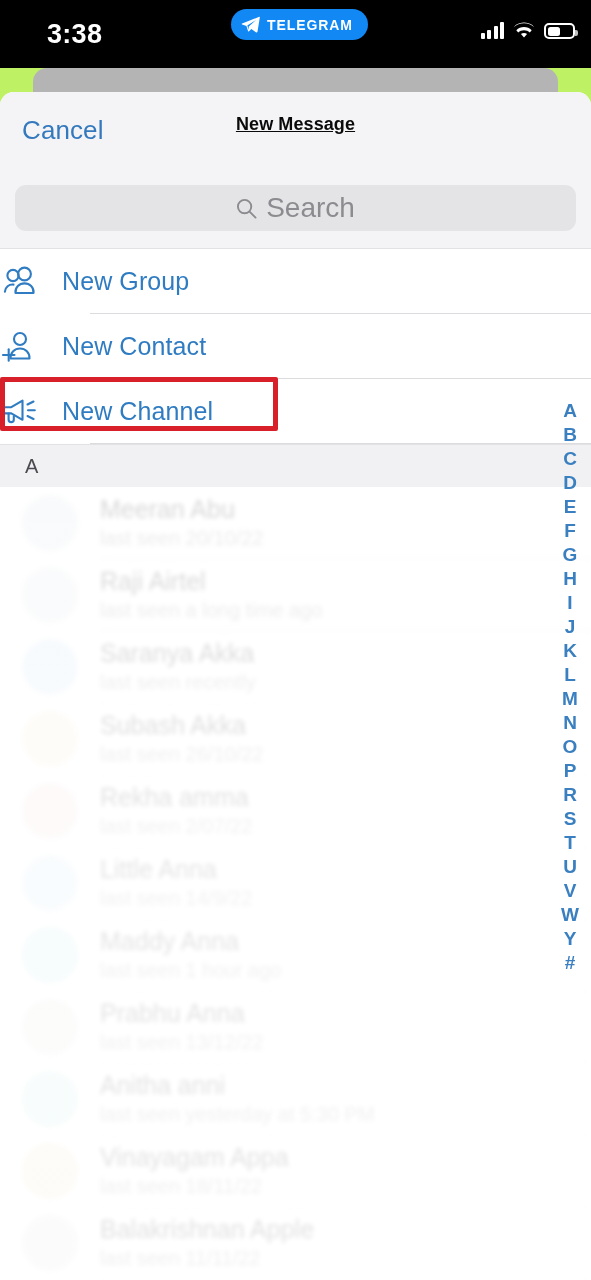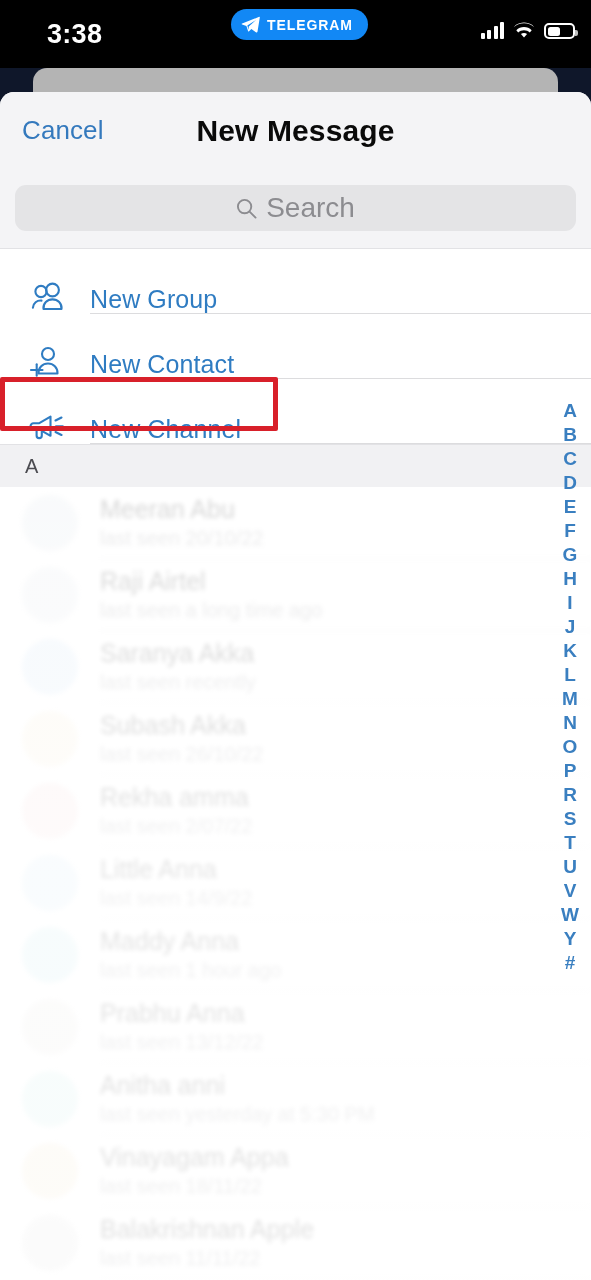--- a/index.html
+++ b/index.html
@@ -3,21 +3,21 @@
 <meta charset="utf-8">
 <style>
   * { margin:0; padding:0; box-sizing:border-box; }
   html,body { background:#000; }
   body {
     width:591px; height:1280px;
     font-family:"Liberation Sans", sans-serif;
     -webkit-font-smoothing:antialiased;
     overflow:hidden; position:relative;
   }
-  #phone { position:absolute; inset:0; background:#0f172a; overflow:hidden; }
+  #phone { position:absolute; inset:0; background:#bef264; overflow:hidden; }
 
   
   .statusbar { position:absolute; top:0; left:0; width:591px; height:68px; background:#000; }
   .sb-time {
     position:absolute; left:47px; top:19px;
     color:#fff; font-size:27px; font-weight:700; letter-spacing:.3px;
   }
   .tg-pill {
     position:absolute; left:231px; top:9px;
     height:31px; padding:0 15px 0 10px;
@@ -51,34 +51,34 @@
   .navbar {
     position:relative; height:157px; background:#f4f4f6;
     border-bottom:1px solid #e2e2e5;
   }
   .cancel-btn {
     position:absolute; left:22px; top:23px;
     font-size:26px; color:#3479bd; letter-spacing:.1px;
   }
   .nav-title {
     position:absolute; left:0; right:0; top:22px; text-align:center;
-    font-size:30px; font-weight:700; color:#0a0a0a; letter-spacing:.1px;
+    font-size:18px; font-weight:700; color:#0a0a0a; letter-spacing:.1px;text-decoration:underline;
   }
   .searchbar {
     position:absolute; left:15px; top:93px; width:561px; height:46px;
     background:#e4e4e6; border-radius:11px;
     display:flex; align-items:center; justify-content:center; gap:9px;
   }
   .searchbar .mg { width:21px; height:21px; display:block; }
   .search-ph { font-size:28px; color:#8c8c90; }
 
   
   .actions { background:#fff; }
   .act-row {
-    position:relative; height:65px; display:flex; align-items:flex-end; padding-left:28px;
+    position:relative; height:65px; display:flex; align-items:center; 
   }
   .act-row .ico { width:44px; display:flex; align-items:center; justify-content:flex-start; }
   .act-row .ico svg { display:block; }
   .act-row .lbl { font-size:25px; color:#2f7cc2; margin-left:18px; letter-spacing:.1px; }
   .act-sep { position:absolute; left:90px; right:0; bottom:0; height:1px; background:#dcdcde; }
 
   .hl-wrap { position:relative; }
   .highlight-box {
     position:absolute; left:0; top:-2px; width:278px; height:54px;
     border:5px solid #d8202a; border-radius:2px; pointer-events:none;

